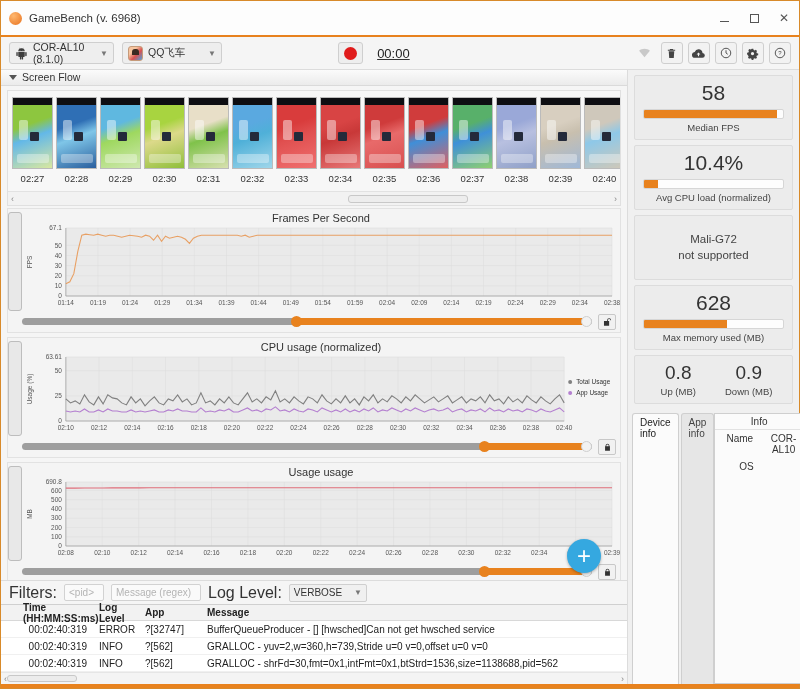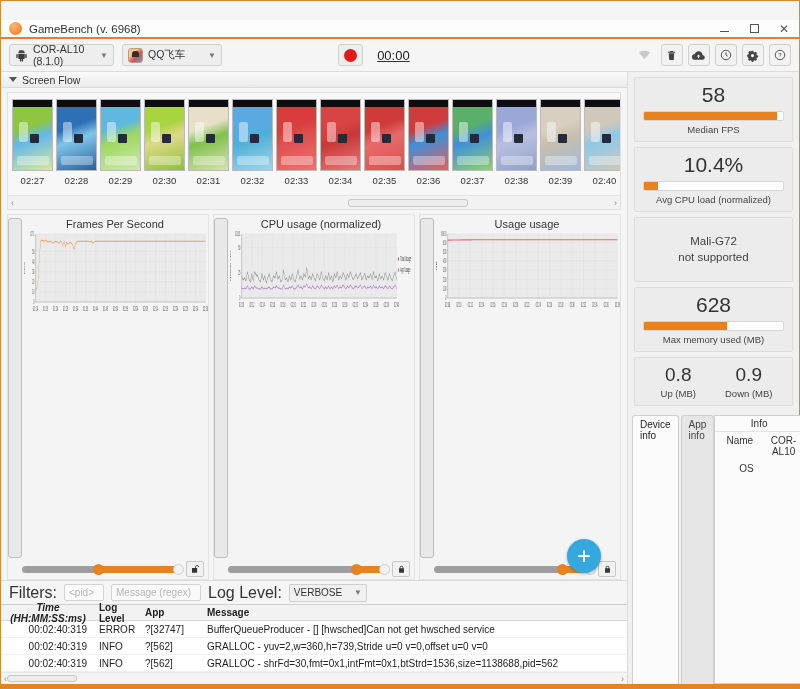--- a/index.html
+++ b/index.html
@@ -12,25 +12,24 @@
   }
   .window {
     width:800px; height:689px;
     border:1px solid #d88a2a;
     background:#f5f5f5;
     display:flex; flex-direction:column;
     position:relative;
   }
   
   .titlebar {
-    height:19px; background:#fdfdfd;
+    height:36px; background:#fdfdfd;
     border-bottom:2px solid #e8821e;
     display:flex; align-items:center;
     flex:0 0 auto;
-    margin-top:19px;
   }
   .tb-logo {
     width:13px;height:13px;margin-left:8px;margin-right:7px;border-radius:50%;
     background:radial-gradient(circle at 35% 30%, #ffb870, #e8721e);
   }
   .tb-title { font-size:11.5px; color:#333; flex:1; }
   .tb-btns { display:flex; }
   .tb-btn {
     width:30px;height:22px;display:flex;align-items:center;justify-content:center;
     color:#555; font-size:12px;
@@ -96,21 +95,21 @@
   .thumb-img .hud-b{position:absolute;left:4px;bottom:5px;width:32px;height:9px;
      background:rgba(255,255,255,.35);border-radius:2px;}
   .thumb-time{ font-size:9.5px; color:#333; margin-top:4px; }
   .sf-scroll{ height:14px; border-top:1px solid #e2e2e2; display:flex; align-items:center;
               justify-content:space-between; padding:0 3px; background:#f2f2f2;}
   .sf-arrow{ font-size:9px; color:#888; }
   .sf-track{ flex:1 1 auto; height:8px; margin:0 4px; }
   .sf-thumb{ height:8px; width:120px; border:1px solid #c8c8c8; background:#ededed; border-radius:3px;
              margin-left:330px;}
   
-  .charts{ flex:1 1 auto; padding:4px 6px 0 6px; display:flex; gap:4px; min-height:0; }
+  .charts{ flex:1 1 auto; padding:4px 6px 0 6px; display:flex; flex-direction:column; gap:4px; min-height:0;justify-content:center; }
   .chart-block{ background:#f4f4f4; border:1px solid #e2e2e2; display:flex; flex-direction:column; }
   .chart-row{ display:flex; flex:1 1 auto; min-height:0; }
   .vscroll{ width:14px; flex:0 0 14px; display:flex; justify-content:center; padding:3px 0;}
   .vscroll-thumb{ width:8px; border:1px solid #bdbdbd; background:#e8e8e8; border-radius:3px; flex:1 1 auto;}
   .chart-main{ flex:1 1 auto; position:relative; min-width:0; }
   .chart-title{ text-align:center; font-size:11px; color:#333; padding-top:3px; }
   .plot-wrap{ position:relative; }
   .hslider-row{ height:18px; display:flex; align-items:center; gap:6px; padding:0 4px 2px 14px;}
   .hslider{ flex:1 1 auto; height:7px; border-radius:4px; position:relative; background:#9e9e9e;}
   .hs-fill{ position:absolute; top:0; bottom:0; background:#e8821e; border-radius:4px;}
@@ -158,21 +157,21 @@
                 display:flex;align-items:center;padding:0 4px;font-size:10px;}
   .log-table{ background:#fff; border-top:1px solid #d0d0d0; }
   .log-head{ display:flex; background:#f2f2f2; border-bottom:1px solid #d8d8d8;
              font-size:10px; font-weight:bold; color:#222; height:16px; align-items:center;}
   .log-row{ display:flex; height:17px; align-items:center; font-size:10px; color:#222;
             border-bottom:1px solid #f0f0f0;}
   .c-time{ width:92px; padding-right:6px; text-align:right;}
   .c-level{ width:52px; padding-left:6px;}
   .c-app{ width:58px; }
   .c-msg{ flex:1 1 auto; padding-left:4px; overflow:hidden; white-space:nowrap;}
-  .log-head .c-time{ text-align:center; padding-left:8px;font-style:italic;}
+  .log-head .c-time{ text-align:left; padding-left:22px;}
   .log-hscroll{ height:12px; background:#f4f4f4; display:flex; align-items:center;
                 justify-content:space-between; padding:0 3px; border-top:1px solid #e6e6e6;}
   .log-hthumb{ width:70px;height:7px;border:1px solid #c8c8c8;background:#ececec;border-radius:3px;}
   .statusbar{ height:4px; background:#e8821e; }
   
   .fab{ position:absolute; width:34px;height:34px;border-radius:50%;
         background:#35a8e0; color:#fff; display:flex;align-items:center;justify-content:center;
         font-size:24px; line-height:1; box-shadow:0 1px 3px rgba(0,0,0,.3); }
   .axis-txt{ font-size:6.5px; fill:#555; font-family:"Liberation Sans",sans-serif; }
   .legend-txt{ font-size:6.5px; fill:#333; font-family:"Liberation Sans",sans-serif;}

